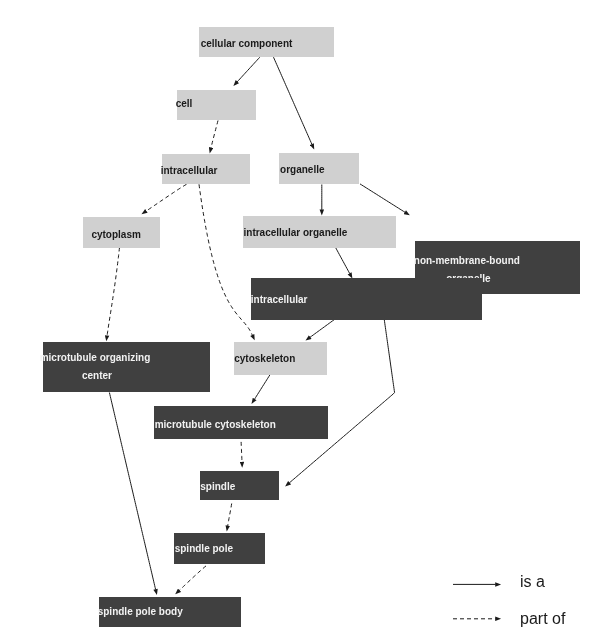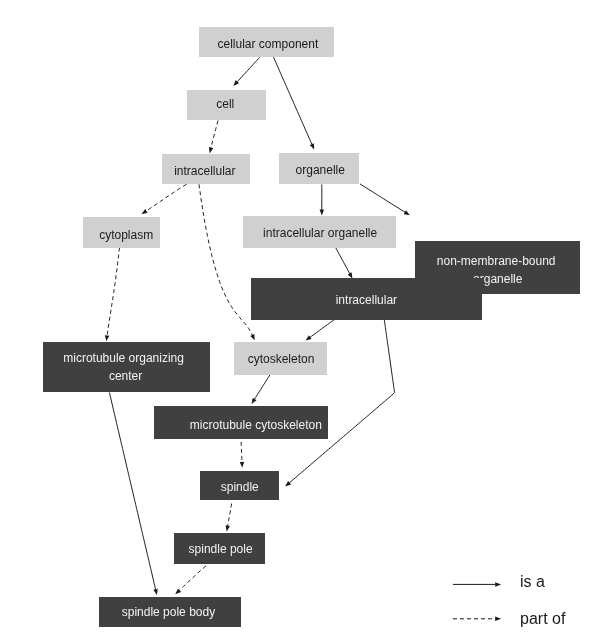--- a/index.html
+++ b/index.html
@@ -1,20 +1,20 @@
 <!DOCTYPE html>
 <html><head>
 <meta charset="utf-8">
 <style>
   html,body{margin:0;padding:0;background:#ffffff;}
   *{-webkit-font-smoothing:antialiased;}
   body{width:600px;height:643px;overflow:hidden;font-family:"Liberation Sans",sans-serif;}
   #canvas{position:relative;width:600px;height:643px;}
-  .node{position:absolute;box-sizing:border-box;display:flex;align-items:center;justify-content:center;
-        text-align:center;font-size:12px;line-height:18px;}
+  .node{position:absolute;box-sizing:border-box;display:flex;align-items:center;
+        text-align:center;font-size:10px;line-height:18px;font-weight:bold;}
   .node.light{background:#d0d0d0;color:#1a1a1a;}
   .node.dark{background:#404040;color:#f2f2f2;}
   .node .line{display:block;}
   #edges{position:absolute;left:0;top:0;width:600px;height:643px;}
   .legend-label{position:absolute;font-size:16px;color:#1a1a1a;}
 </style>
 </head>
 <body>
 
 <div id="canvas">
@@ -47,21 +47,21 @@
       <line x1="453" y1="584.4" x2="495.5" y2="584.4" stroke="#1a1a1a" stroke-width="1" marker-end="url(#ah)"></line>
     </g>
     <g>
       <line x1="453" y1="618.8" x2="495.5" y2="618.8" stroke="#1a1a1a" stroke-width="1" stroke-dasharray="4,3" marker-end="url(#ah)"></line>
     </g>
   </svg>
   <div id="nodes">
       <div class="node light" style="left: 199.2px; top: 26.5px; width: 134.4px; height: 30.2px;">
         <span style="transform: translate(1.5px, 2px);">cellular component</span>
       </div>
-      <div class="node light" style="left: 187px; top: 90.1px; width: 79.2px; height: 29.9px;">
+      <div class="node light" style="left: 177px; top: 90.1px; width: 79.2px; height: 29.9px;">
         <span style="transform: translate(-1.3px, -1.3px);">cell</span>
       </div>
       <div class="node light" style="left: 162.1px; top: 153.9px; width: 88.3px; height: 29.9px;">
         <span style="transform: translate(-1.4px, 2.2px);">intracellular</span>
       </div>
       <div class="node light" style="left: 279.2px; top: 153.1px; width: 80.3px; height: 31.3px;">
         <span style="transform: translate(0.9px, 1.2px);">organelle</span>
       </div>
       <div class="node light" style="left: 83.3px; top: 217.2px; width: 76.5px; height: 30.6px;">
         <span style="transform: translate(1.1px, 2.7px); margin-left: 7px;">cytoplasm</span>
@@ -82,21 +82,21 @@
       </div>
       <div class="node dark" style="left: 42.7px; top: 342.3px; width: 167.8px; height: 50.2px;">
         <span style="transform: translate(0px, 0.3px);">
           <span class="line" style="transform: translateX(-3px);">microtubule organizing</span>
           <span class="line" style="transform: translateX(-1px);">center</span>
         </span>
       </div>
       <div class="node light" style="left: 233.6px; top: 342.25px; width: 93.65px; height: 32.75px;">
         <span style="transform: translate(0.6px, 0.3px);">cytoskeleton</span>
       </div>
-      <div class="node dark" style="left: 153.7px; top: 406.2px; width: 174.3px; height: 33.1px; padding-left: 28px;">
+      <div class="node dark" style="left: 153.7px; top: 406.2px; width: 174.3px; height: 33.1px;">
         <span style="transform: translate(1px, 2.4px);">microtubule cytoskeleton</span>
       </div>
       <div class="node dark" style="left: 200.3px; top: 470.7px; width: 78.9px; height: 29.3px;">
         <span style="transform: translate(0px, 1.9px);">spindle</span>
       </div>
       <div class="node dark" style="left: 173.6px; top: 533.2px; width: 91.8px; height: 30.6px;">
         <span style="transform: translate(1.1px, 0.8px);">spindle pole</span>
       </div>
       <div class="node dark" style="left: 99px; top: 596.8px; width: 141.5px; height: 30.7px;">
         <span style="transform: translate(-1.3px, -0.25px);">spindle pole body</span>

